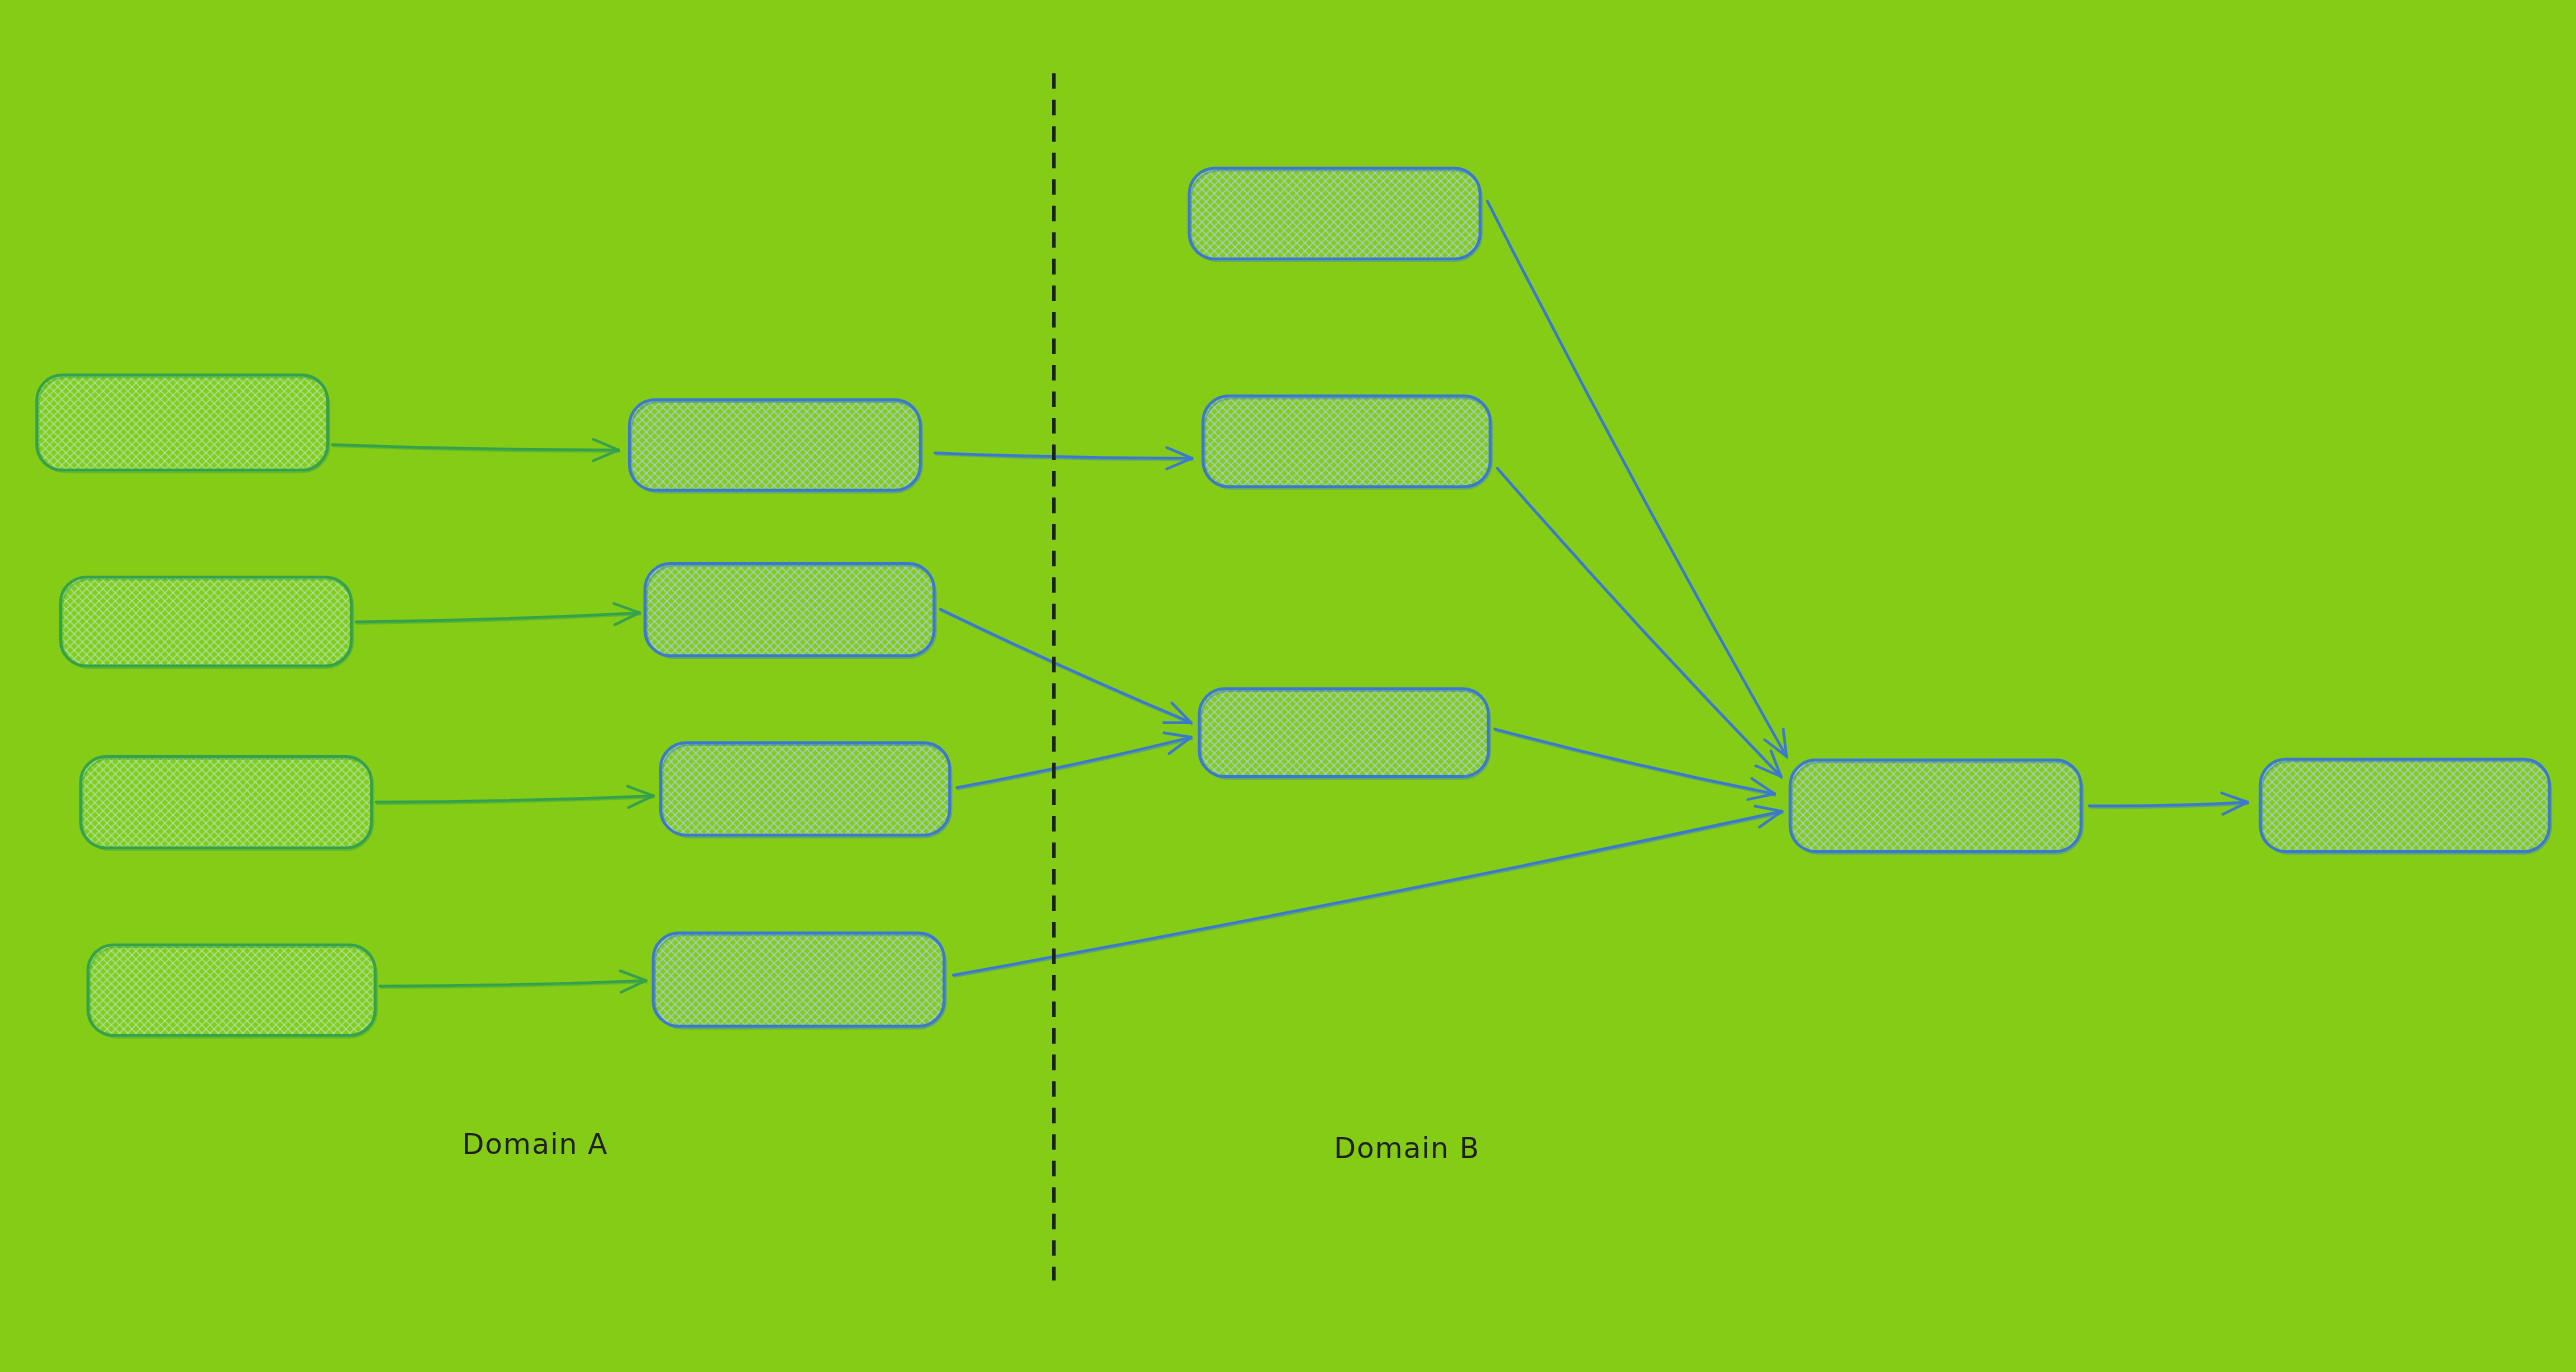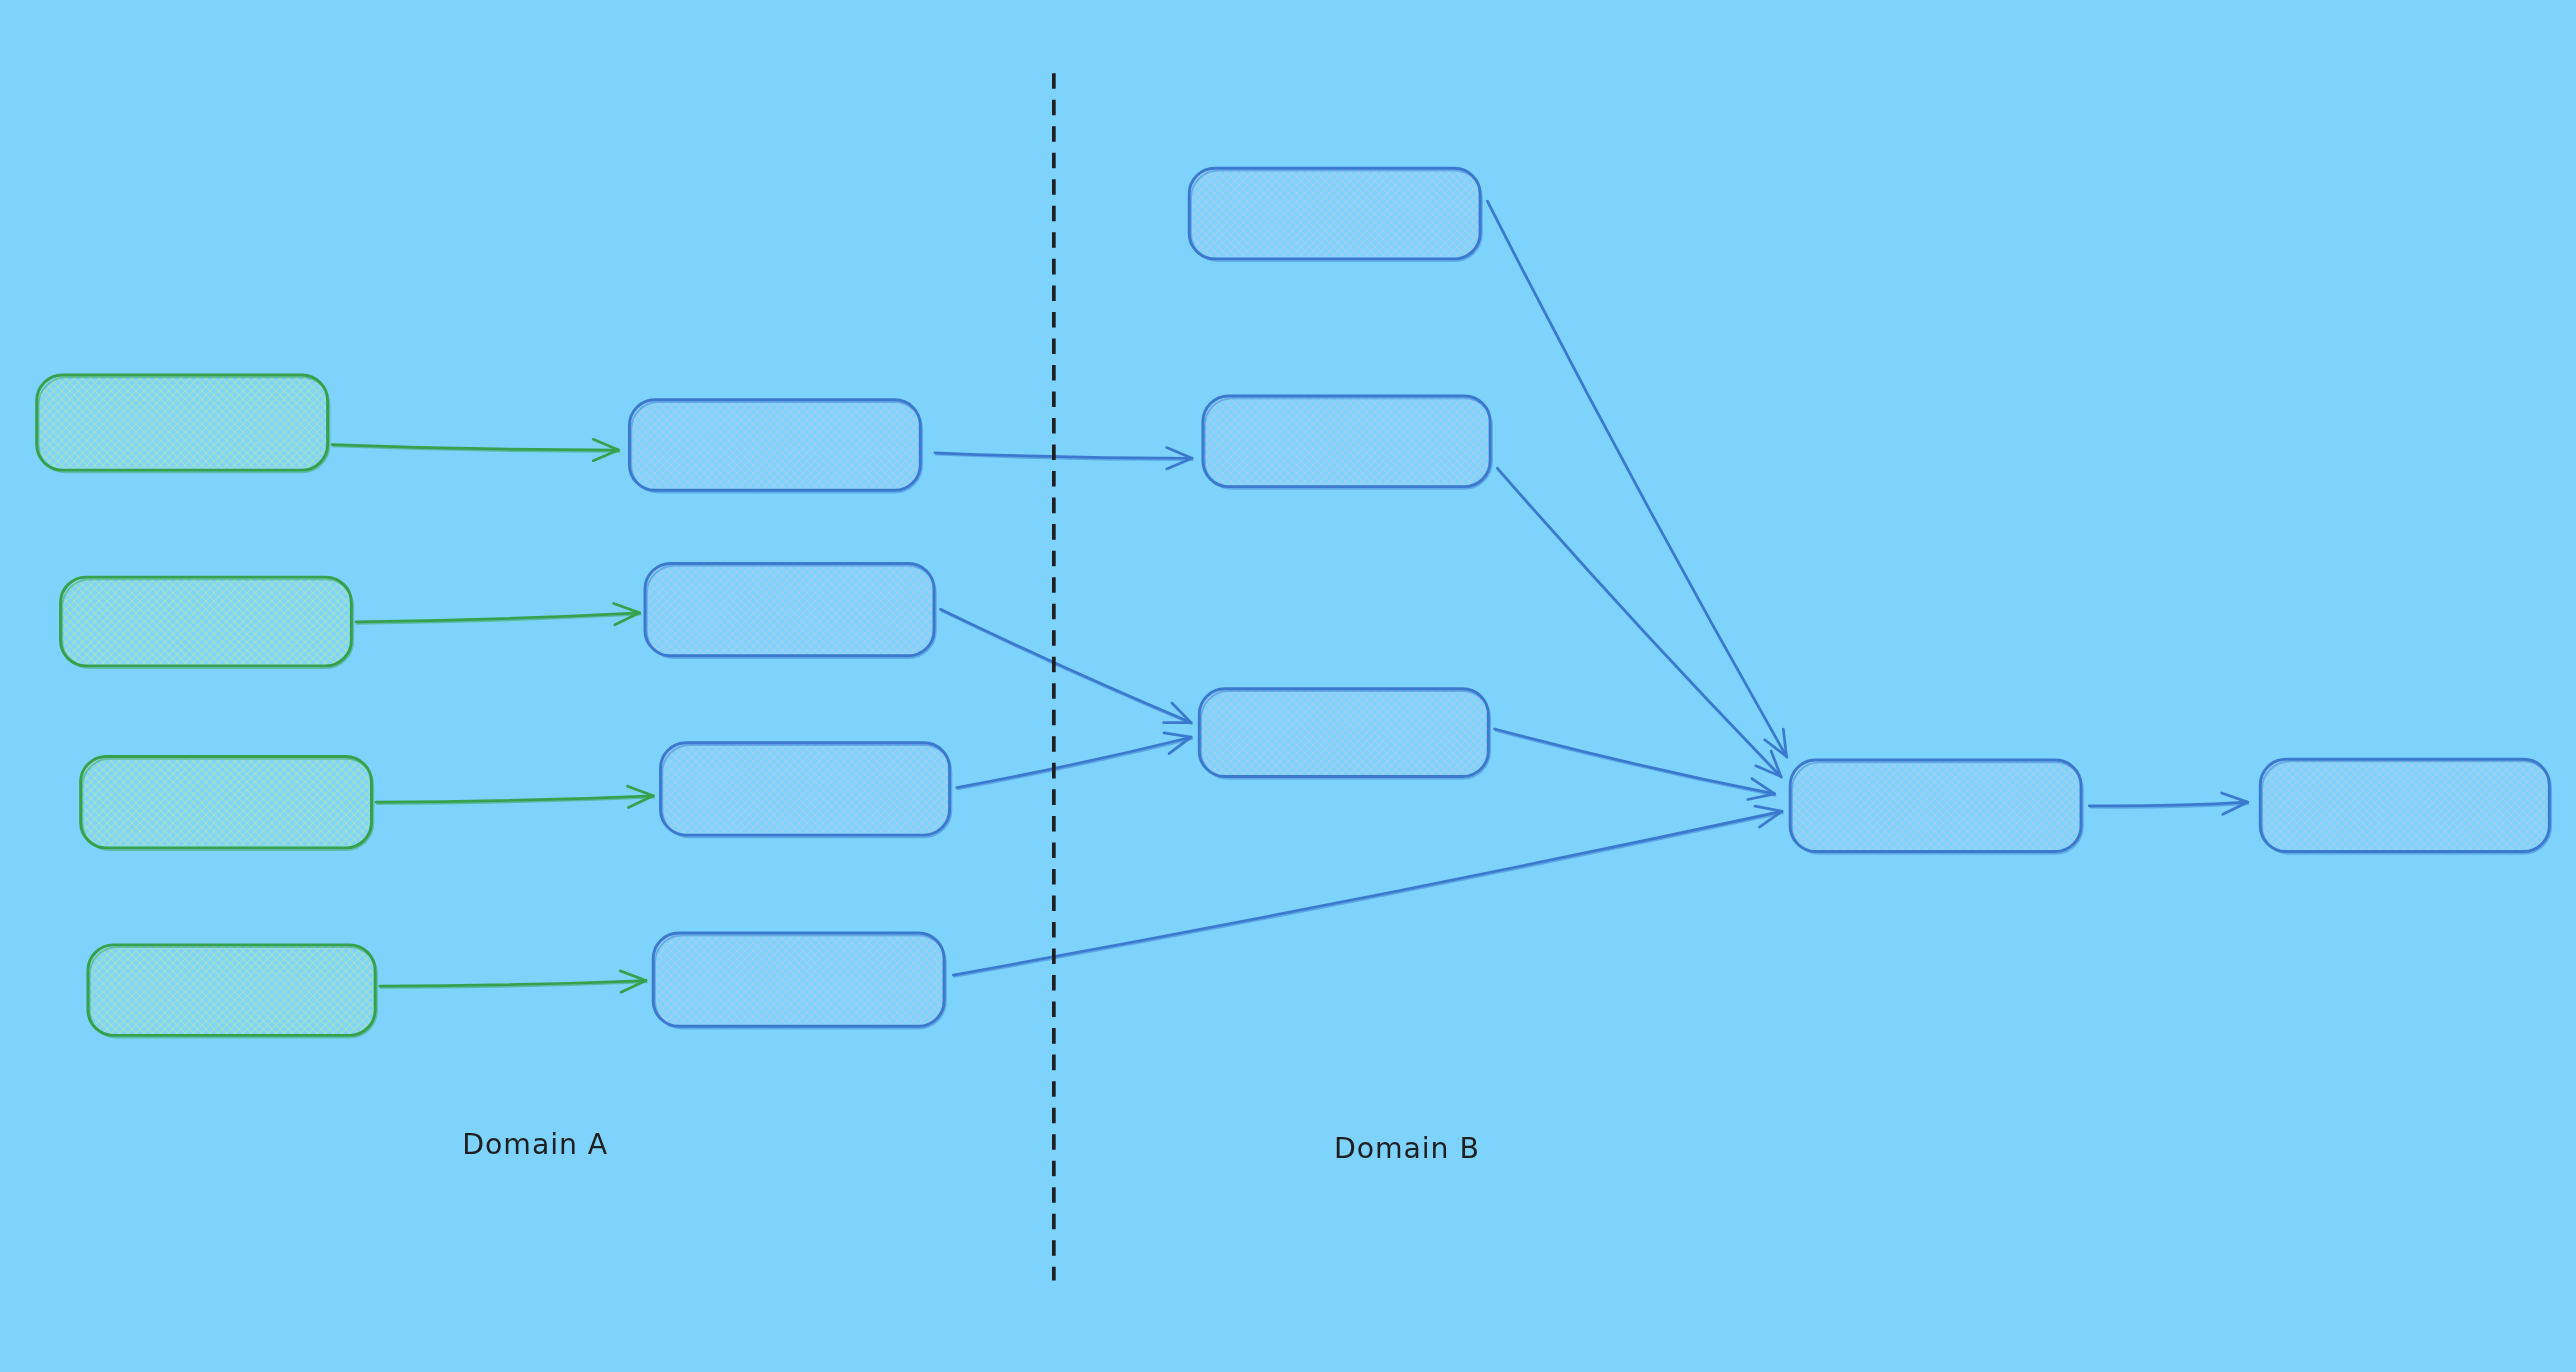--- a/index.html
+++ b/index.html
@@ -4,21 +4,21 @@
 <style>
   html, body {
     margin: 0;
     padding: 0;
     background: #ffffff;
   }
   .canvas {
     position: relative;
     width: 2576px;
     height: 1372px;
-    background: #7dd3fc;
+    background: #84cc16;
     overflow: hidden;
   }
   svg { display: block; }
   .domain-label {
     font-family: "DejaVu Sans", sans-serif;
     font-size: 31px;
     letter-spacing: 1px;
     font-weight: 500;
   }
 </style>

